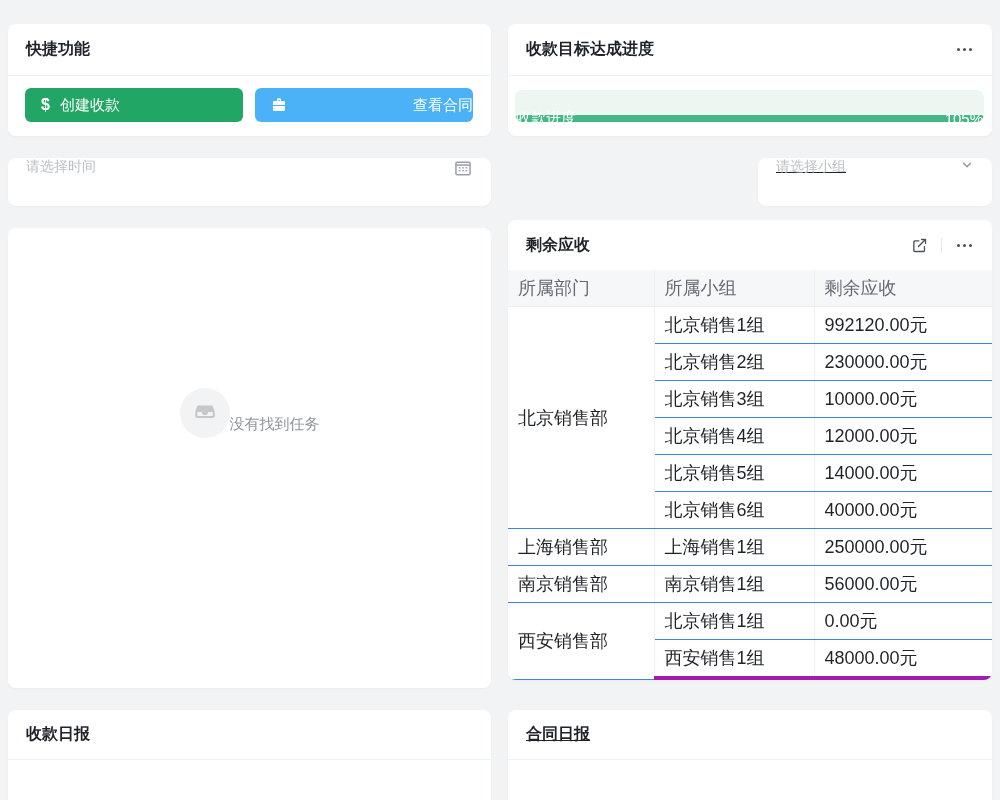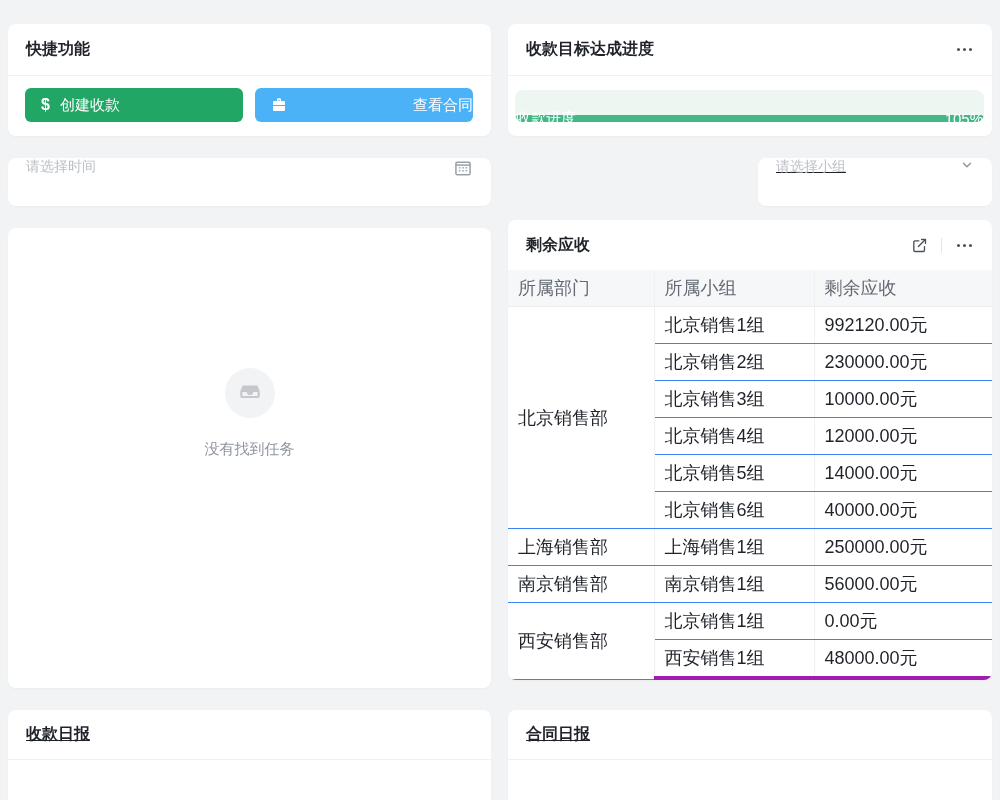--- a/index.html
+++ b/index.html
@@ -53,21 +53,21 @@
     box-shadow:0 1px 2px rgba(31,35,41,.03);cursor:pointer;
   }
   .placeholder{color:#bcc0c6;font-size:14px;flex:1;}
   
   .checkbox{
     width:17px;height:17px;border-radius:4px;border:1px solid #d5d8dc;
     background:#f6f7f8;margin-right:12px;box-sizing:border-box;cursor:pointer;
   }
   
   .empty-wrap{
-    height:406px;display:flex;flex-direction:column;align-items:center;
+    height:406px;display:flex;flex-direction:row;align-items:center;
     justify-content:center;margin-top:-18px;
   }
   .empty-circle{
     width:50px;height:50px;border-radius:50%;background:#f2f3f5;
     display:flex;align-items:center;justify-content:center;
   }
   .empty-text{margin-top:22px;font-size:15px;color:#8f959e;}
   
   table.recv{width:100%;border-collapse:collapse;font-size:18px;table-layout:fixed;}
   table.recv th{
@@ -245,21 +245,21 @@
           </tr>
           <tr>
             <td>西安销售1组</td>
             <td>48000.00元</td>
           </tr>
         </tbody>
     </table>
   </div>
 
   <div class="card" style="left:8px;top:710px;width:483px;height:110px;">
-    <div class="card-header" style="height:50px;text-decoration:underline;">
+    <div class="card-header" style="height:50px;">
       <span class="card-title">收款日报</span>
     </div>
   </div>
 
   <div class="card" style="left:508px;top:710px;width:484px;height:110px;">
     <div class="card-header" style="height:50px;text-decoration:underline;">
       <span class="card-title">合同日报</span>
     </div>
   </div>
 

